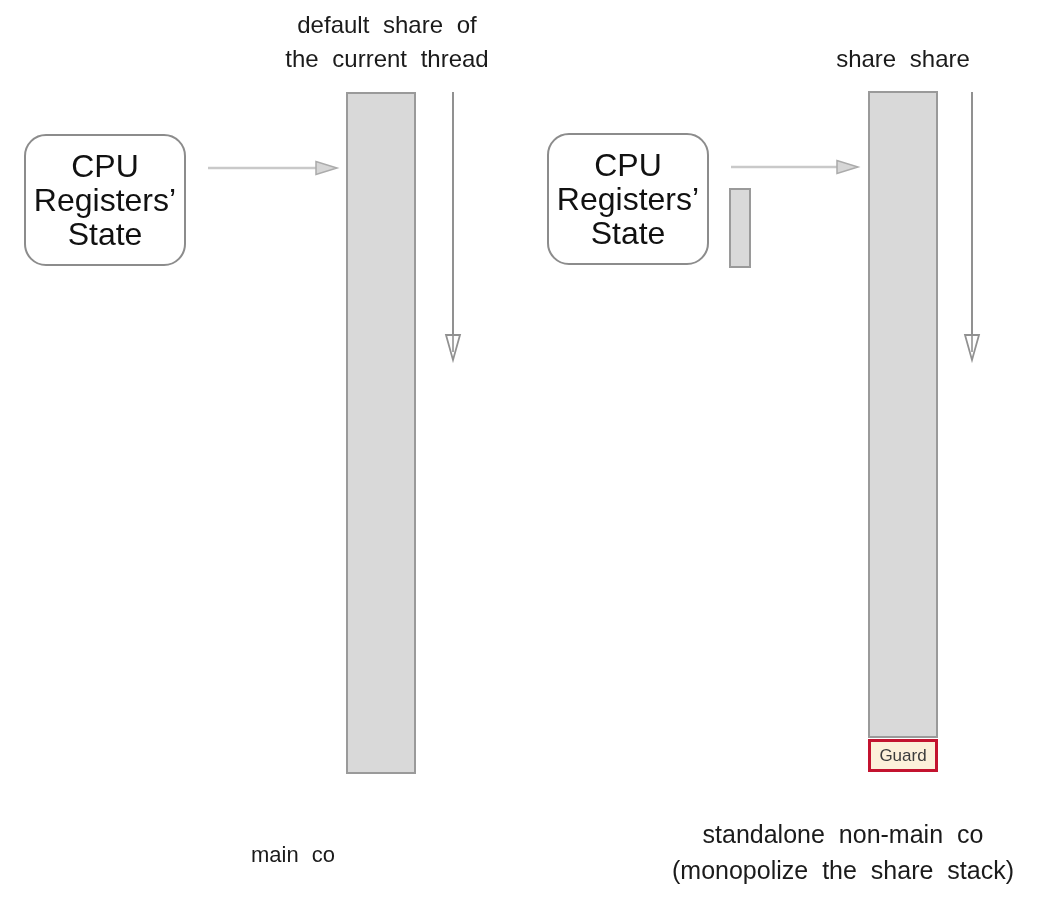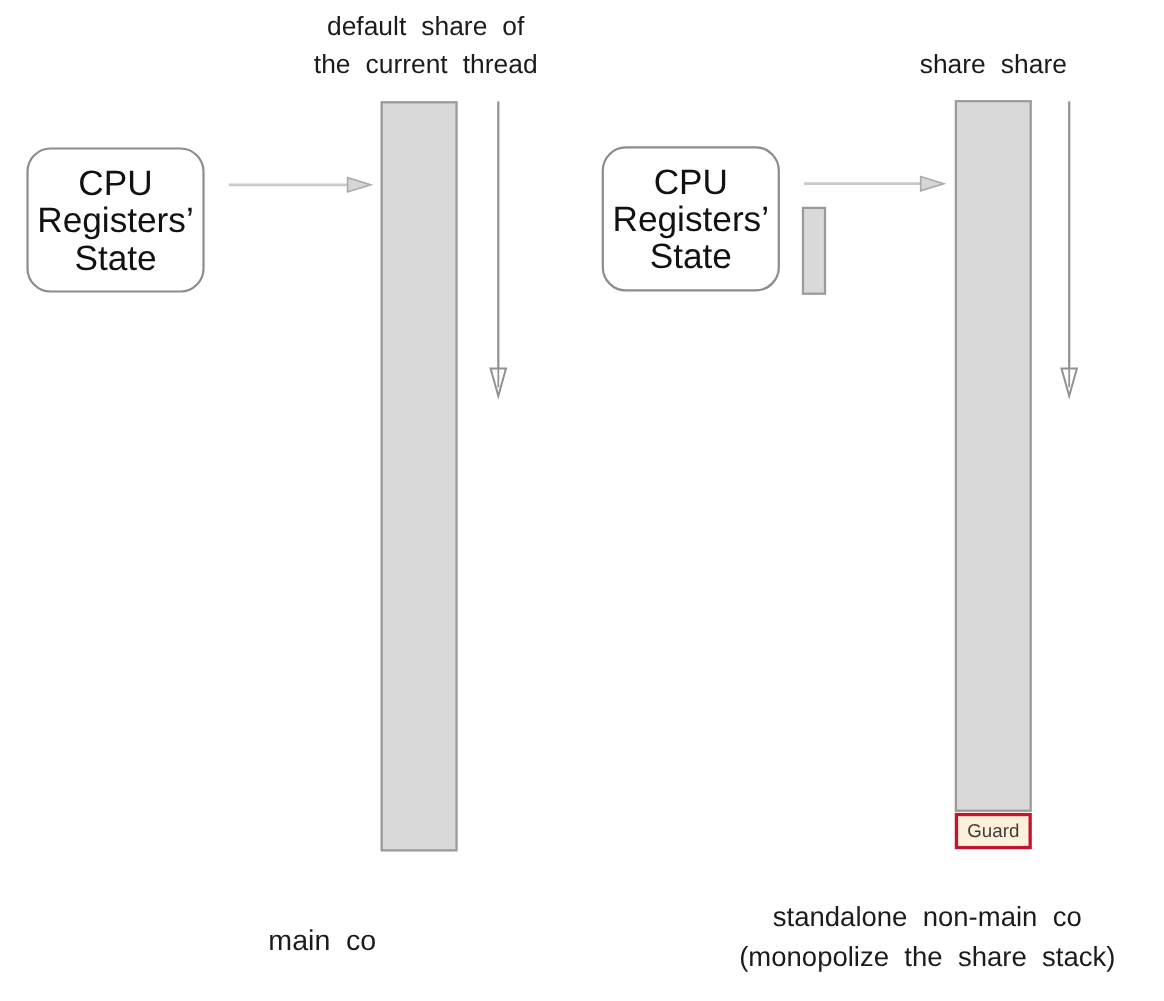--- a/index.html
+++ b/index.html
@@ -51,21 +51,21 @@
     height: 33px;
     background: #fcf0da;
     border: 3px solid #c3132f;
     display: flex;
     align-items: center;
     justify-content: center;
     font-size: 17px;
     color: #3c3c3c;
   }
 
-  .bottom-label { font-size: 26px; }
+  .bottom-label { font-size: 22px; }
   .bottom-label-2 { font-size: 25px; line-height: 36px; }
 
   svg { display: block; }
 </style>
 </head>
 <body>
 
 <div class="canvas">
 
   <div class="abs diagram-label" style="left:255px; top:8px; width:264px;">

